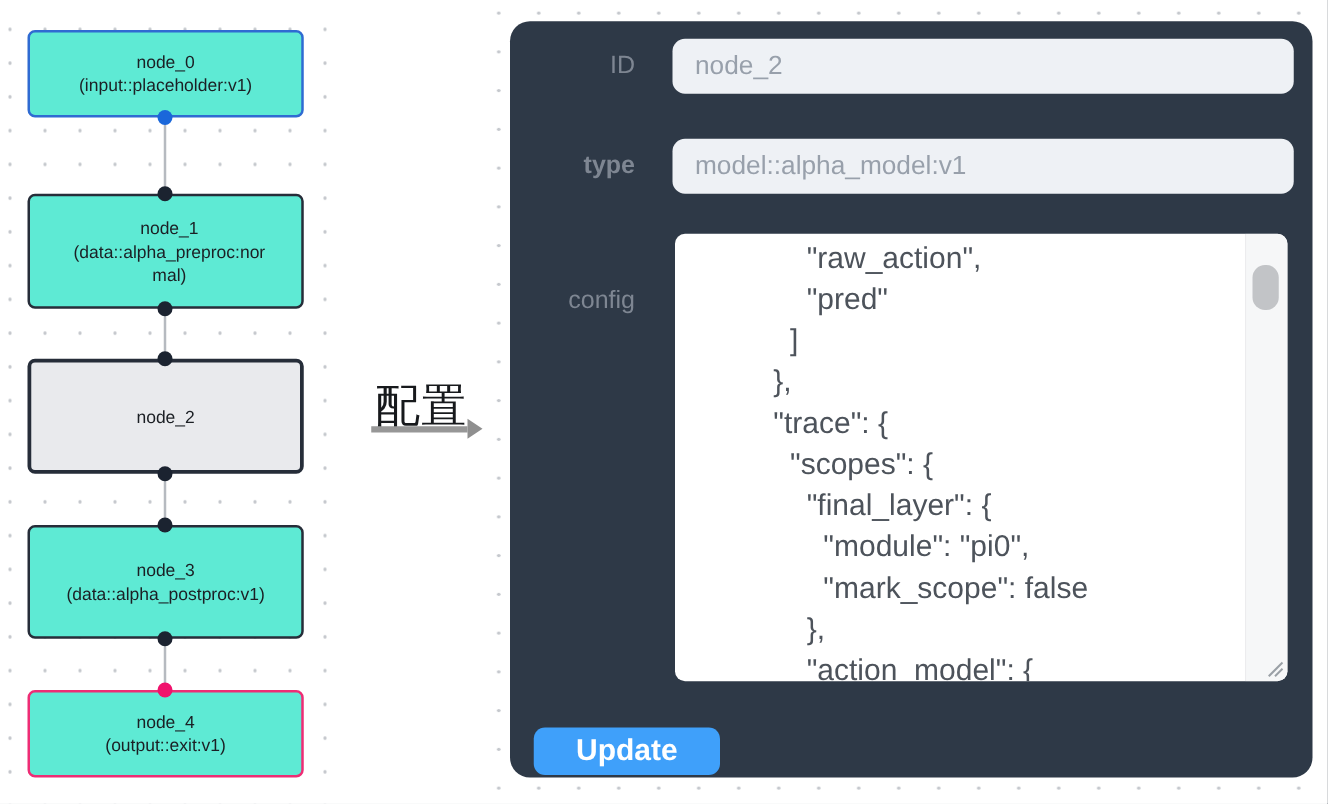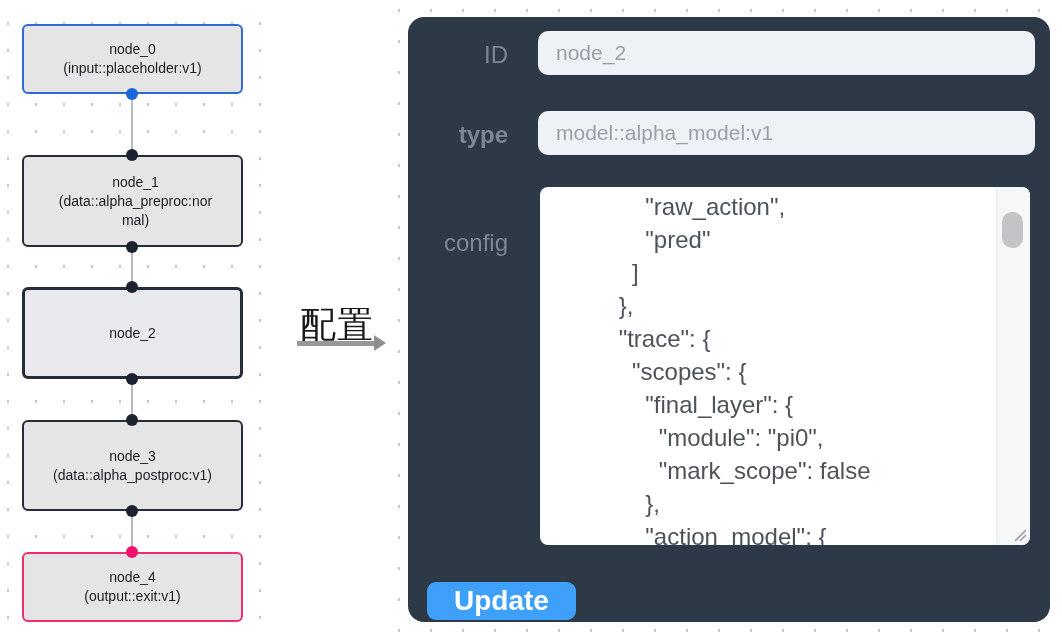--- a/index.html
+++ b/index.html
@@ -7,21 +7,21 @@
     font-family: "Liberation Sans", sans-serif; }
   #stage { position: relative; width: 1062px; height: 643px; background: #ffffff; }
 
   
   .dots-layer { position: absolute; top: 0; height: 643px; pointer-events: none;
     background-image: radial-gradient(circle, #c5c8cd 1.3px, rgba(0,0,0,0) 1.5px); }
   #dots-left  { left: 0;   width: 266px; background-size: 28px 27px; background-position: -6px 10px; }
   #dots-right { left: 390px; width: 672px; background-size: 32px 31px; background-position: -7px -5px; }
 
   
-  .node { position: absolute; left: 22px; width: 221px; background: #e5e5e5;
+  .node { position: absolute; left: 22px; width: 221px; background: #5eead4;
     border: 2px solid #262d39; border-radius: 6px; display: flex; flex-direction: column;
     align-items: center; justify-content: center; padding: 0 28px; text-align: center; }
   .node-line { font-size: 14px; line-height: 19px; color: #1b1f24; word-break: break-all; width: 100%; }
   #node-0 { top: 24px;  height: 70px; border-color: #2f6bd2; }
   #node-1 { top: 155px; height: 92px; padding-left: 34px; }
   #node-2 { top: 287px; height: 92px; border-width: 3px; background: #e9eaed; }
   #node-3 { top: 420px; height: 91px; }
   #node-4 { top: 552px; height: 70px; border-color: #ee2d75; }
 
   .conn { position: absolute; left: 131px; width: 2px; background: #b6bac0; }
@@ -34,21 +34,21 @@
   #cn-label { position: absolute; left: 300px; top: 301px; font-size: 36px; color: #17191c;
     letter-spacing: 1px; font-weight: 500; }
   #arrow-line { position: absolute; left: 297px; top: 341px; width: 77px; height: 5px; background: #979797; }
   #arrow-head { position: absolute; left: 374px; top: 335px; width: 0; height: 0;
     border-left: 12px solid #8f8f8f; border-top: 8.5px solid rgba(0,0,0,0); border-bottom: 8.5px solid rgba(0,0,0,0); }
 
   
   #panel { position: absolute; left: 408px; top: 17px; width: 642px; height: 605px;
     background: #2e3947; border-radius: 16px; }
   .field-label { position: absolute; left: 0; width: 100px; text-align: right;
-    font-size: 24px; color: #7e8692; }
+    font-size: 20px; color: #7e8692; }
   #id-label { top: 24px; }
   #type-label { top: 104px; font-weight: bold; }
   #config-label { top: 184px; margin-top: 28px; }
   .field-input { position: absolute; left: 130px; width: 497px; height: 44px;
     background: #eef1f5; border: none; border-radius: 10px; padding: 0 18px;
     font-family: "Liberation Sans", sans-serif; font-size: 21px; color: #98a0ab; outline: none; }
   #id-input { top: 14px; }
   #type-input { top: 94px; }
 
   #config-box { position: absolute; left: 132px; top: 170px; width: 490px; height: 358px;
@@ -56,21 +56,21 @@
   #config-pre { white-space: pre; font-family: "Liberation Sans", sans-serif;
     font-size: 24px; line-height: 33px; color: #4d535b; padding: 3px 0 0 52px; }
   #scroll-track { position: absolute; right: 0; top: 0; width: 34px; height: 100%;
     background: #f6f7f8; border-left: 1px solid #ececee; border-radius: 0 8px 8px 0; }
   #scroll-thumb { position: absolute; right: 7px; top: 25px; width: 21px; height: 36px;
     background: #c2c4c7; border-radius: 10px; }
   #resize-grip { position: absolute; right: 3px; bottom: 3px; }
 
   #update-btn { position: absolute; left: 19px; top: 565px; width: 149px; height: 38px;
     background: #3fa0fa; border: none; border-radius: 9px; color: #ffffff;
-    font-family: "Liberation Sans", sans-serif; font-size: 28px; font-weight: 600;
+    font-family: "Liberation Sans", sans-serif; font-size: 24px; font-weight: 600;
     display: flex; align-items: center; justify-content: center; cursor: pointer; }
 </style>
 </head>
 <body>
 
 <div id="stage">
 
   <div id="dots-left" class="dots-layer"></div>
   <div id="dots-right" class="dots-layer"></div>
 

